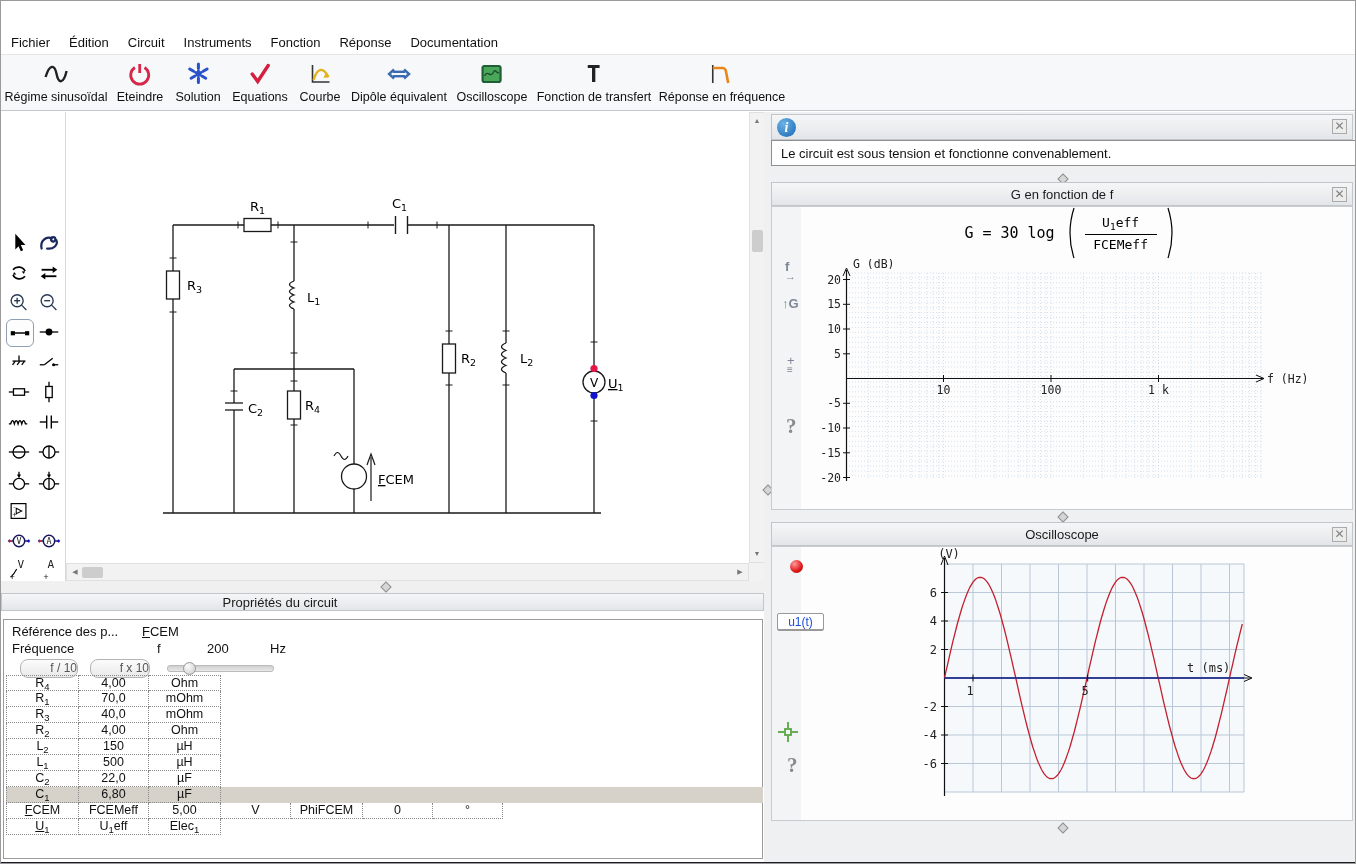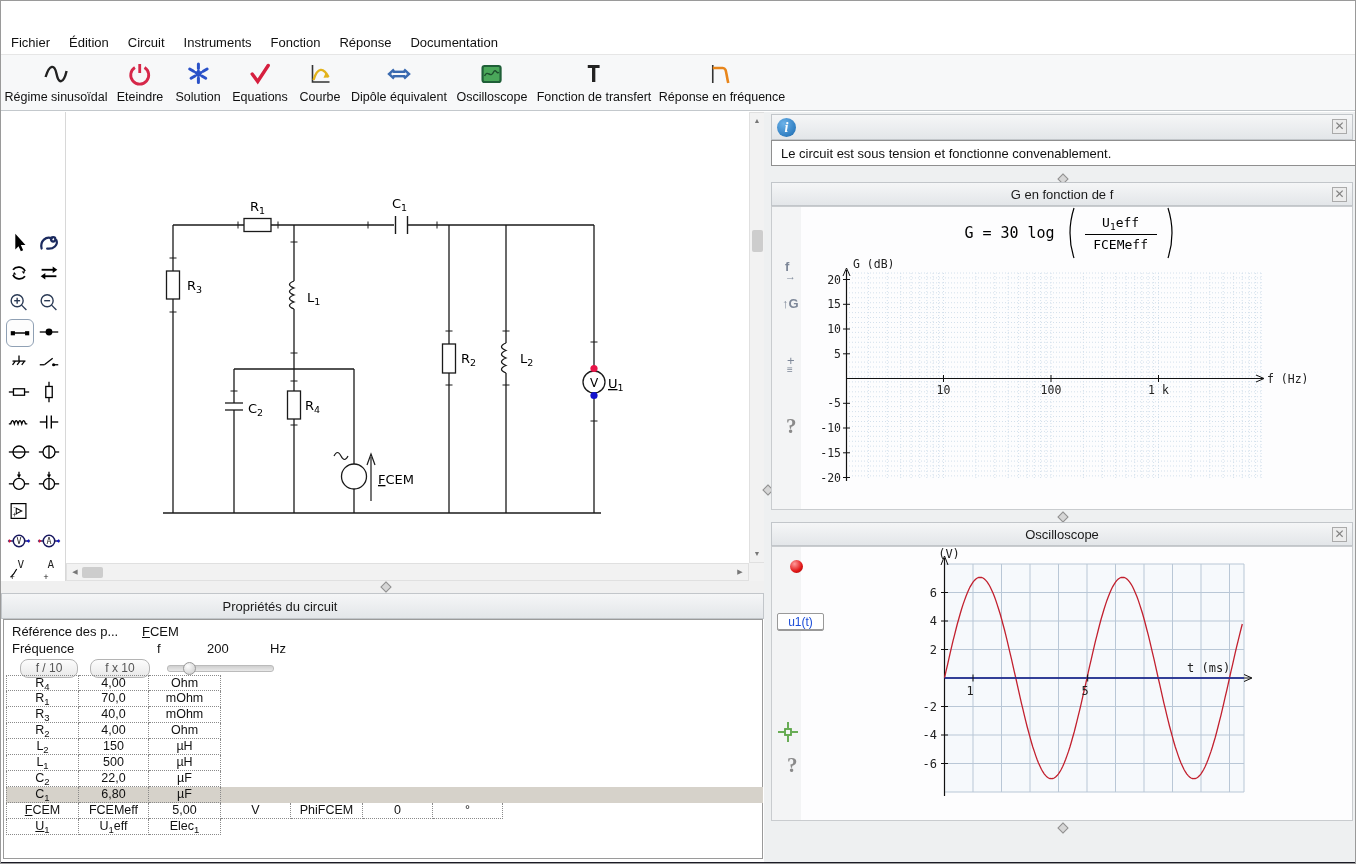--- a/index.html
+++ b/index.html
@@ -31,21 +31,21 @@
   .diamond{position:absolute;width:6px;height:6px;background:#d6d6d6;border:1px solid #909090;transform:rotate(45deg);}
   
   .phdr{background:linear-gradient(#f5f6f7,#e3e6e9);border:1px solid #c2c6ca;box-sizing:border-box;
         font-size:13px;color:#1a1a1a;display:flex;align-items:center;justify-content:center;}
   .xbtn{position:absolute;right:5px;top:4px;width:15px;height:15px;background:#ececec;border:1px solid #aaa;
         color:#808080;font-size:12px;line-height:13px;text-align:center;box-sizing:border-box;}
   
   .props-body{left:2px;top:618px;width:760px;height:240px;background:#fff;border:1px solid #9a9a9a;box-sizing:border-box;}
   .plabel{position:absolute;font-size:13px;color:#111;}
   .fbtn{position:absolute;height:17px;border:1px solid #b4b4b4;border-radius:8px;background:linear-gradient(#fcfcfc,#e9e9e9);
-        font-size:12px;color:#555;text-align:center;line-height:16px;}
+        font-size:12px;color:#555;text-align:right;line-height:16px;}
   .slider-track{position:absolute;height:5px;background:linear-gradient(#cfcfcf,#e9e9e9);border:1px solid #bbb;border-radius:3px;}
   .slider-thumb{position:absolute;width:11px;height:11px;border-radius:50%;background:radial-gradient(circle at 35% 30%,#fdfdfd,#c9c9c9);border:1px solid #999;top:-4px;}
   .ptable{position:absolute;left:2px;top:55px;}
   .trow{display:flex;height:16px;}
   .trow.hl{background:#d6d2ca;width:757px;}
   .tc{box-sizing:border-box;border-right:1px dotted #8a8a8a;border-bottom:1px dotted #8a8a8a;
       font-size:12.5px;text-align:center;line-height:15px;color:#111;overflow:hidden;white-space:nowrap;}
   .trow:first-child .tc{border-top:1px dotted #8a8a8a;}
   .c1{width:73px;border-left:1px dotted #8a8a8a;}
   .c2{width:70px;}.c3{width:72px;}.c4{width:70px;}.c5{width:72px;}.c6{width:70px;}.c7{width:70px;}
@@ -472,21 +472,21 @@
     <div class="sarrow" style="left:1px;top:1px">◀</div>
     <div class="sthumb" style="left:15px;top:3px;width:21px;height:11px"></div>
     <div class="sarrow" style="right:1px;top:1px">▶</div>
   </div>
   <div class="abs" style="left:748px;top:562px;width:17px;height:18px;background:#f2f2f2"></div>
 
   <div class="abs split" style="left:0;top:580px;width:763px;height:12px">
     <div class="diamond" style="left:381px;top:2px"></div>
   </div>
 
-  <div class="abs phdr" style="left:0;top:592px;width:763px;height:26px;padding-right:205px">
+  <div class="abs phdr" style="left:0;top:592px;width:763px;height:18px;padding-right:205px">
     <span>Propriétés du circuit</span>
   </div>
   <div class="abs props-body">
     <span class="plabel" style="left:8px;top:4px">Référence des p...</span>
     <span class="plabel" style="left:138px;top:4px"><span class="un">F</span><span>CEM</span></span>
     <span class="plabel" style="left:8px;top:21px">Fréquence</span>
     <span class="plabel" style="left:153px;top:21px">f</span>
     <span class="plabel" style="left:203px;top:21px">200</span>
     <span class="plabel" style="left:266px;top:21px">Hz</span>
     <div class="fbtn" style="left:16px;top:39px;width:56px">f / 10</div>

